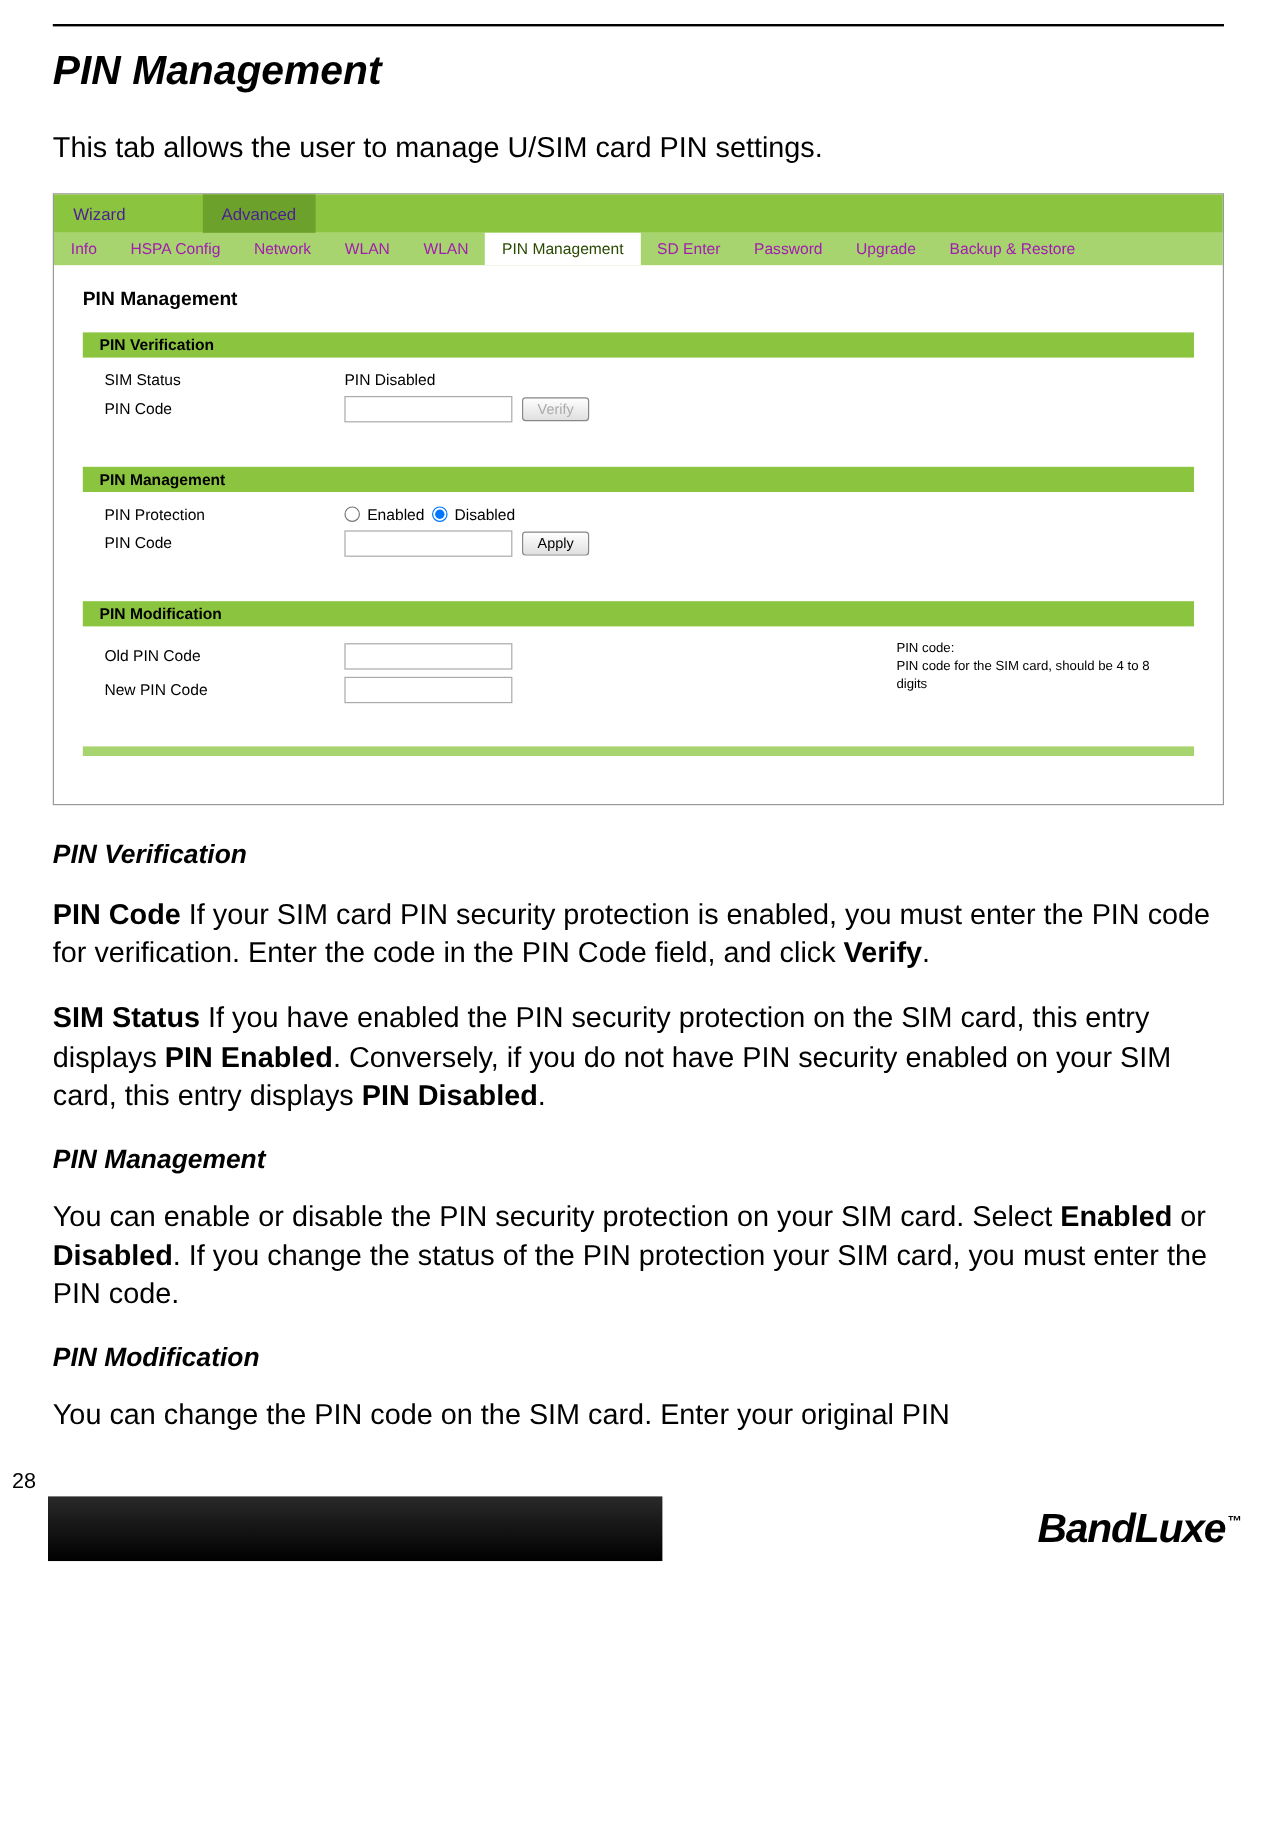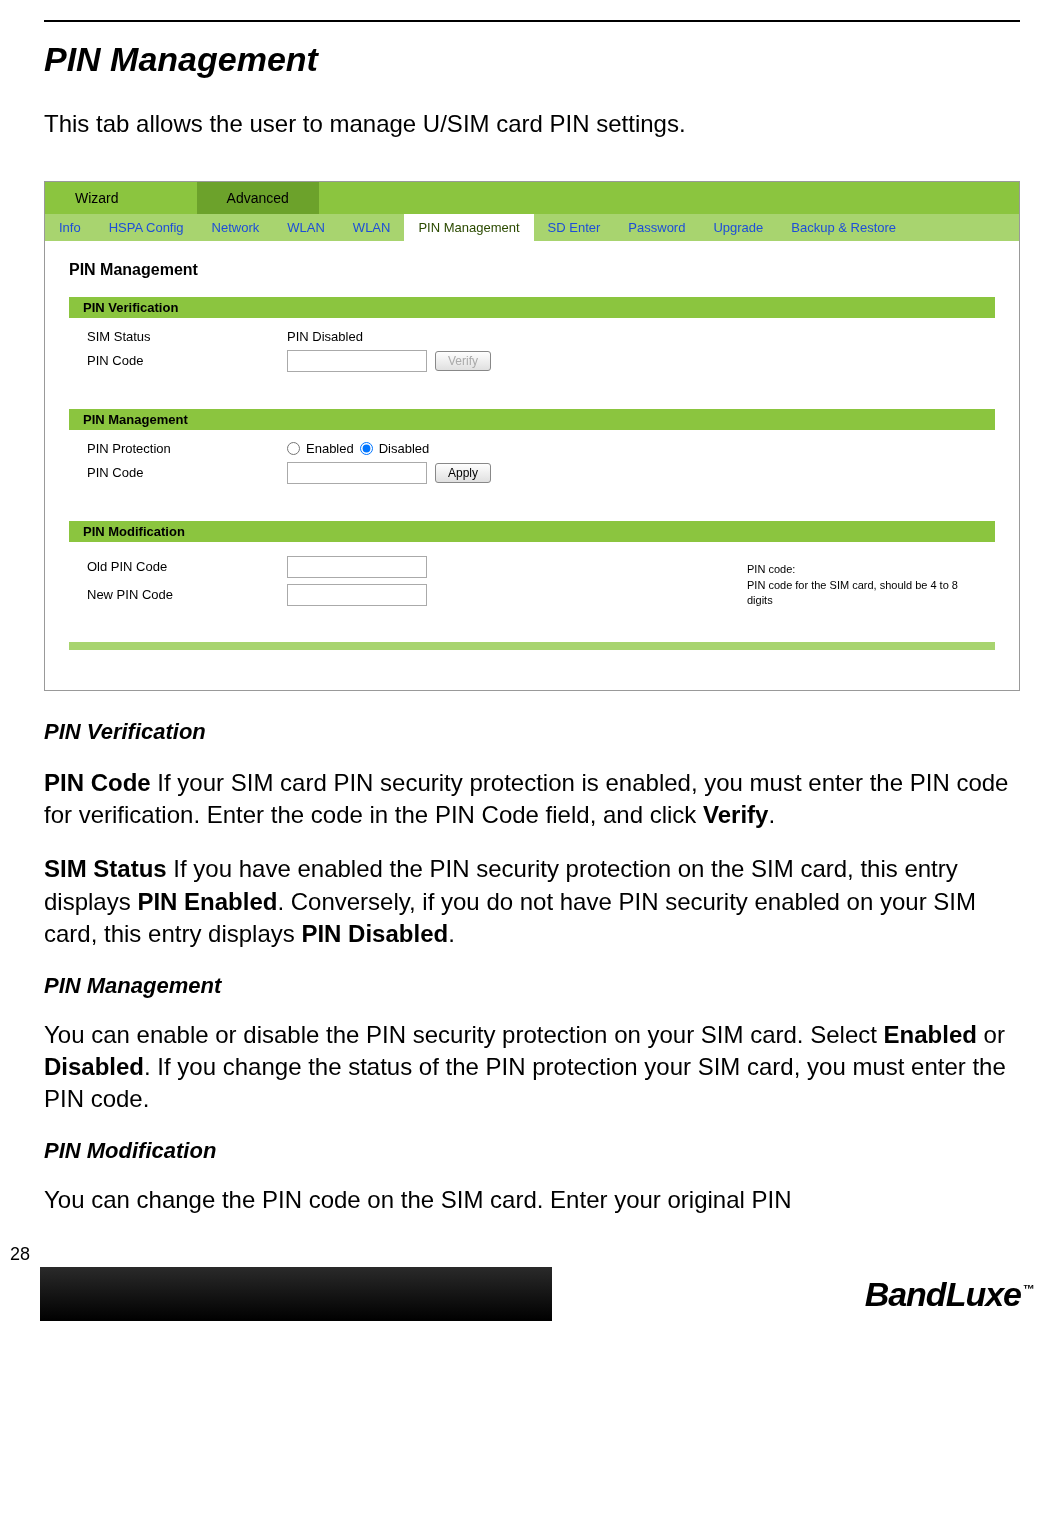--- a/index.html
+++ b/index.html
@@ -18,50 +18,50 @@
       margin-bottom: 18px;
     }
     .title {
       font-size: 34px;
       font-weight: bold;
       font-style: italic;
       margin-bottom: 28px;
     }
     .intro {
       font-size: 24px;
-      margin-bottom: 40px;
+      margin-bottom: 20px;
       line-height: 1.4;
     }
     .screenshot {
       border: 1px solid #999;
       background: #fff;
       margin-bottom: 28px;
     }
     .top-tabs {
       display: flex;
       background: #8bc53f;
     }
     .top-tab {
-      padding: 8px 30px;
+      padding: 8px 16px;
       font-size: 14px;
-      color: #000000;
+      color: #4c1d95;
       cursor: pointer;
     }
     .top-tab.active {
       background: #6ca22b;
       margin-left: 48px;
     }
     .sub-tabs {
       display: flex;
       background: #a8d46f;
       font-size: 13px;
     }
     .sub-tab {
       padding: 6px 14px;
-      color: #1d4ed8;
+      color: #a21caf;
       cursor: pointer;
     }
     .sub-tab.active {
       background: #fff;
       color: #2b4a00;
     }
     .panel {
       padding: 20px 24px 40px 24px;
     }
     .panel-title {
@@ -126,21 +126,20 @@
       line-height: 1.4;
       margin-left: 140px;
     }
     .hint-title {
       font-weight: normal;
     }
     .mod-row {
       display: flex;
       padding: 3px 18px;
       font-size: 13px;
-      align-items: flex-end;
     }
     .mod-col-left {
       width: 520px;
     }
     .mod-col-right {
       flex: 1;
     }
     .footer-bar {
       height: 8px;
       background: #a8d46f;

